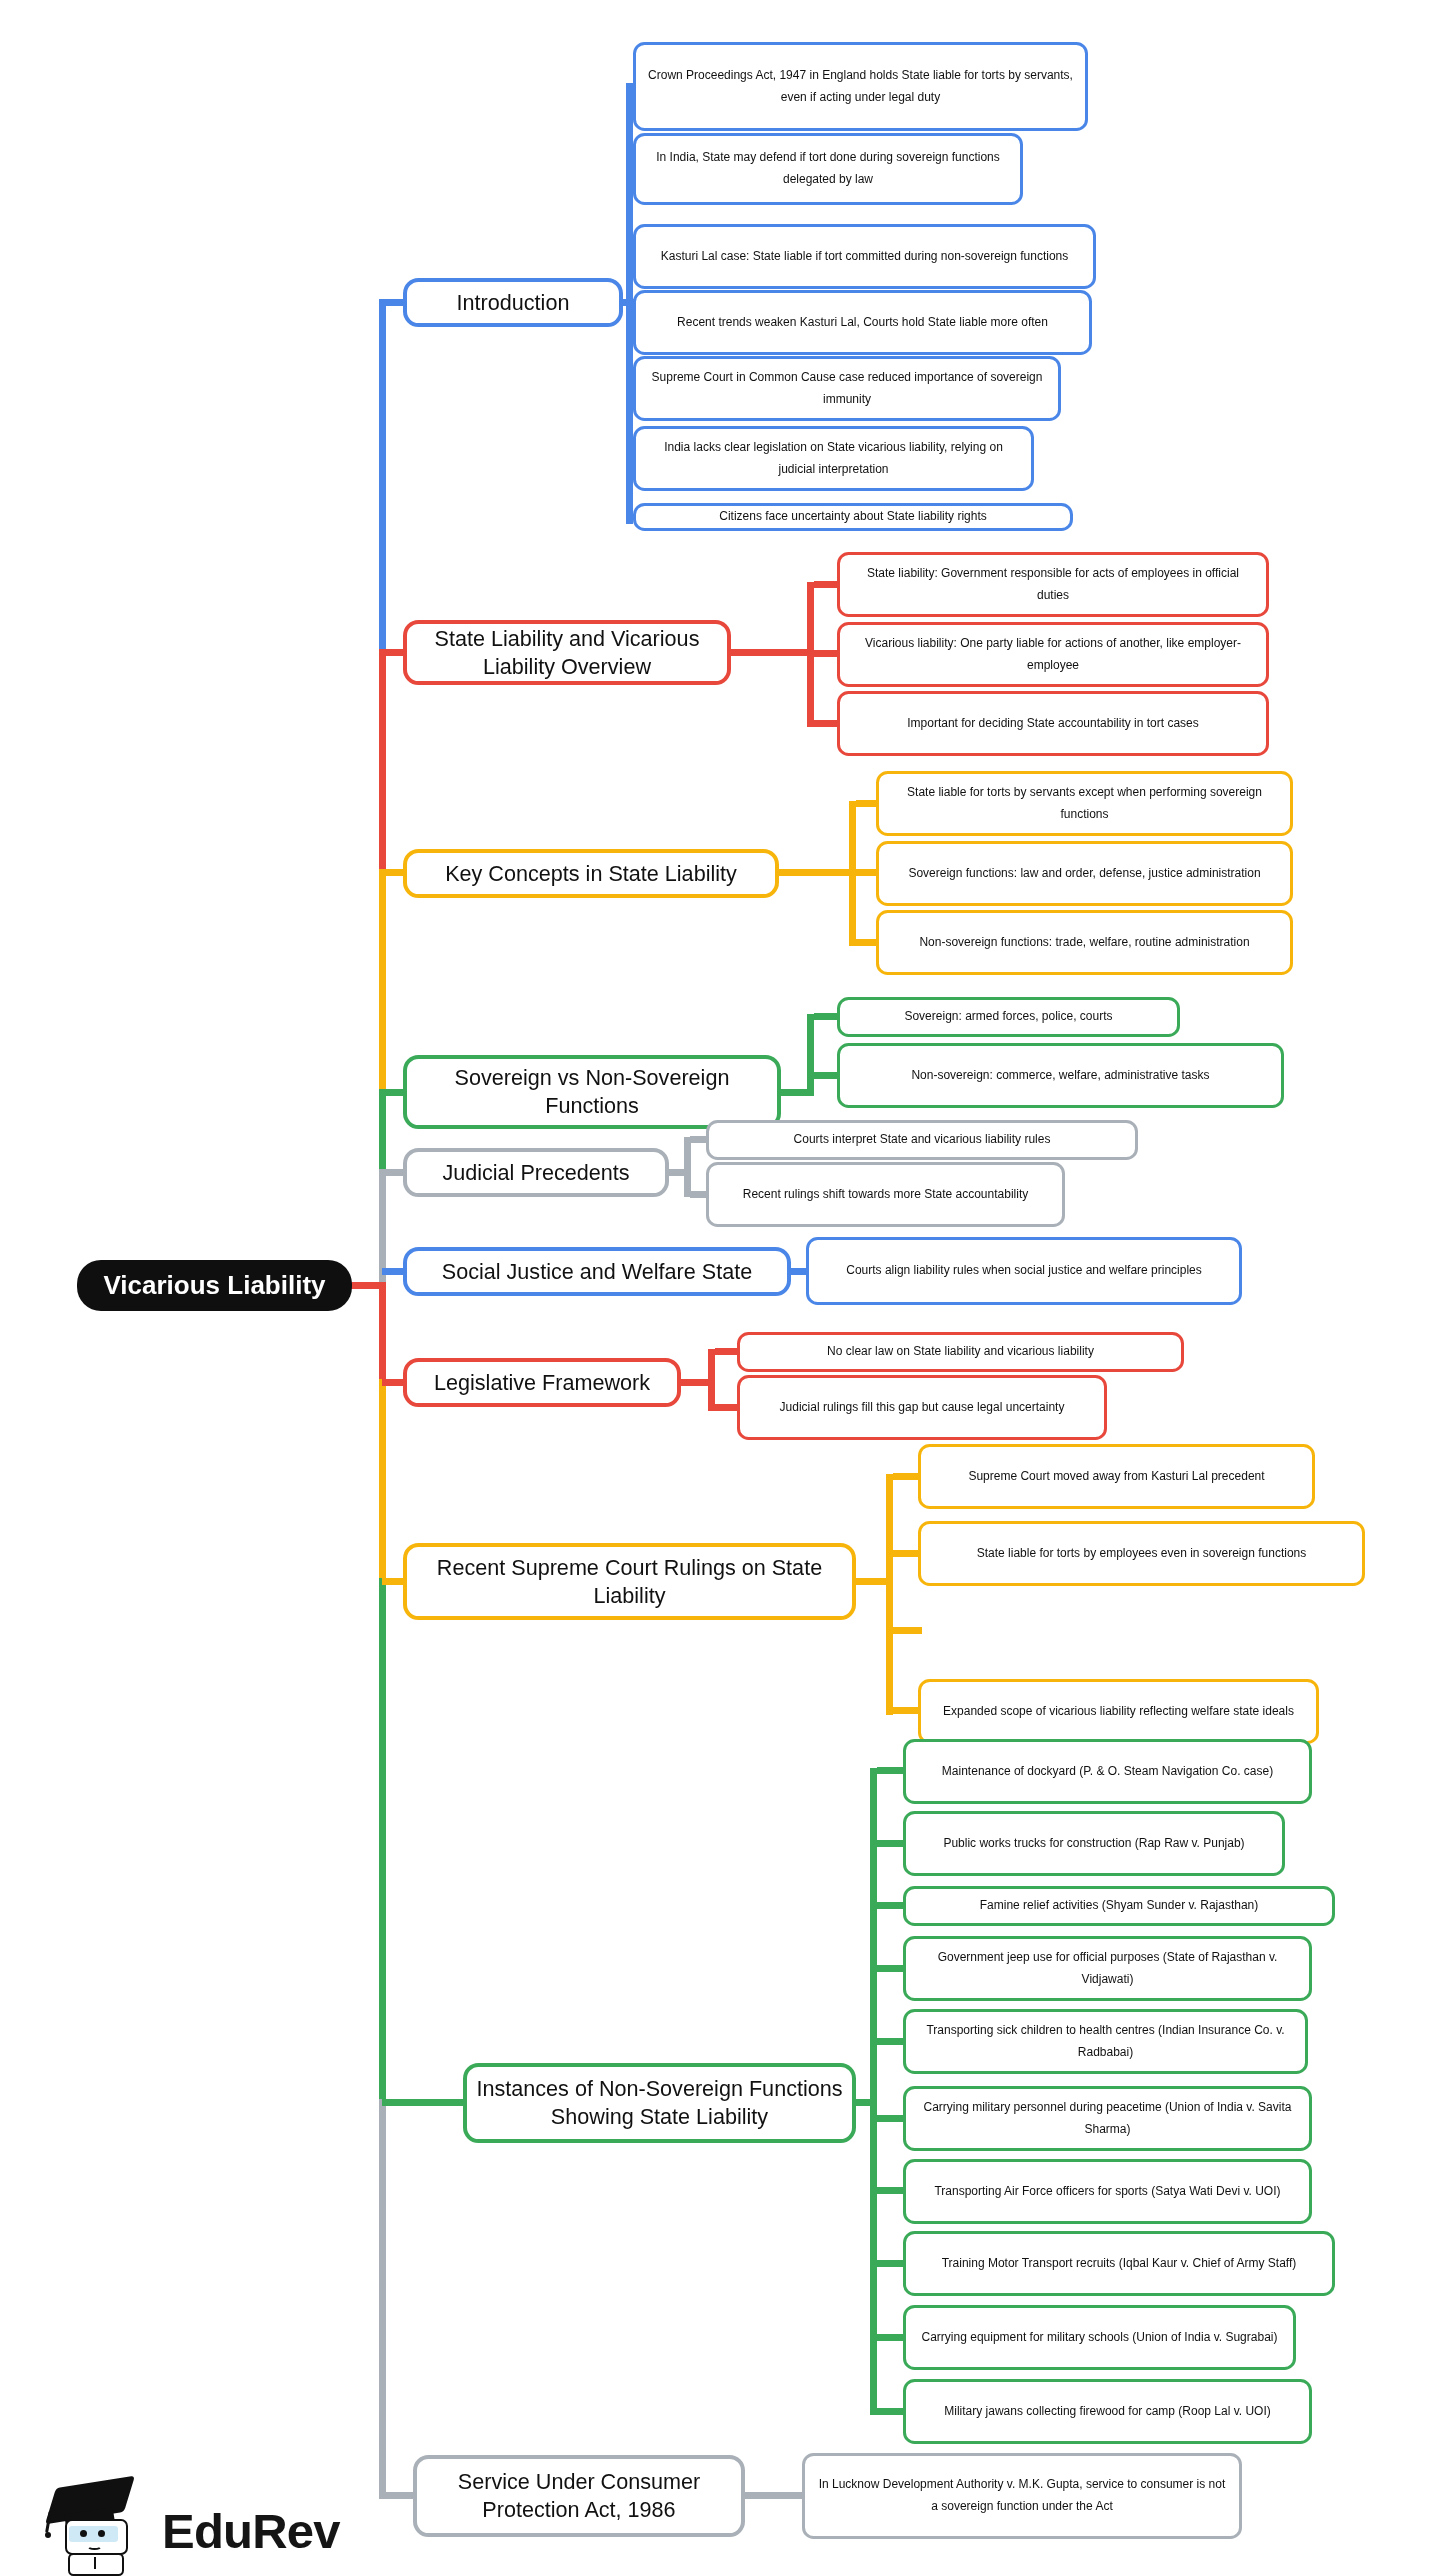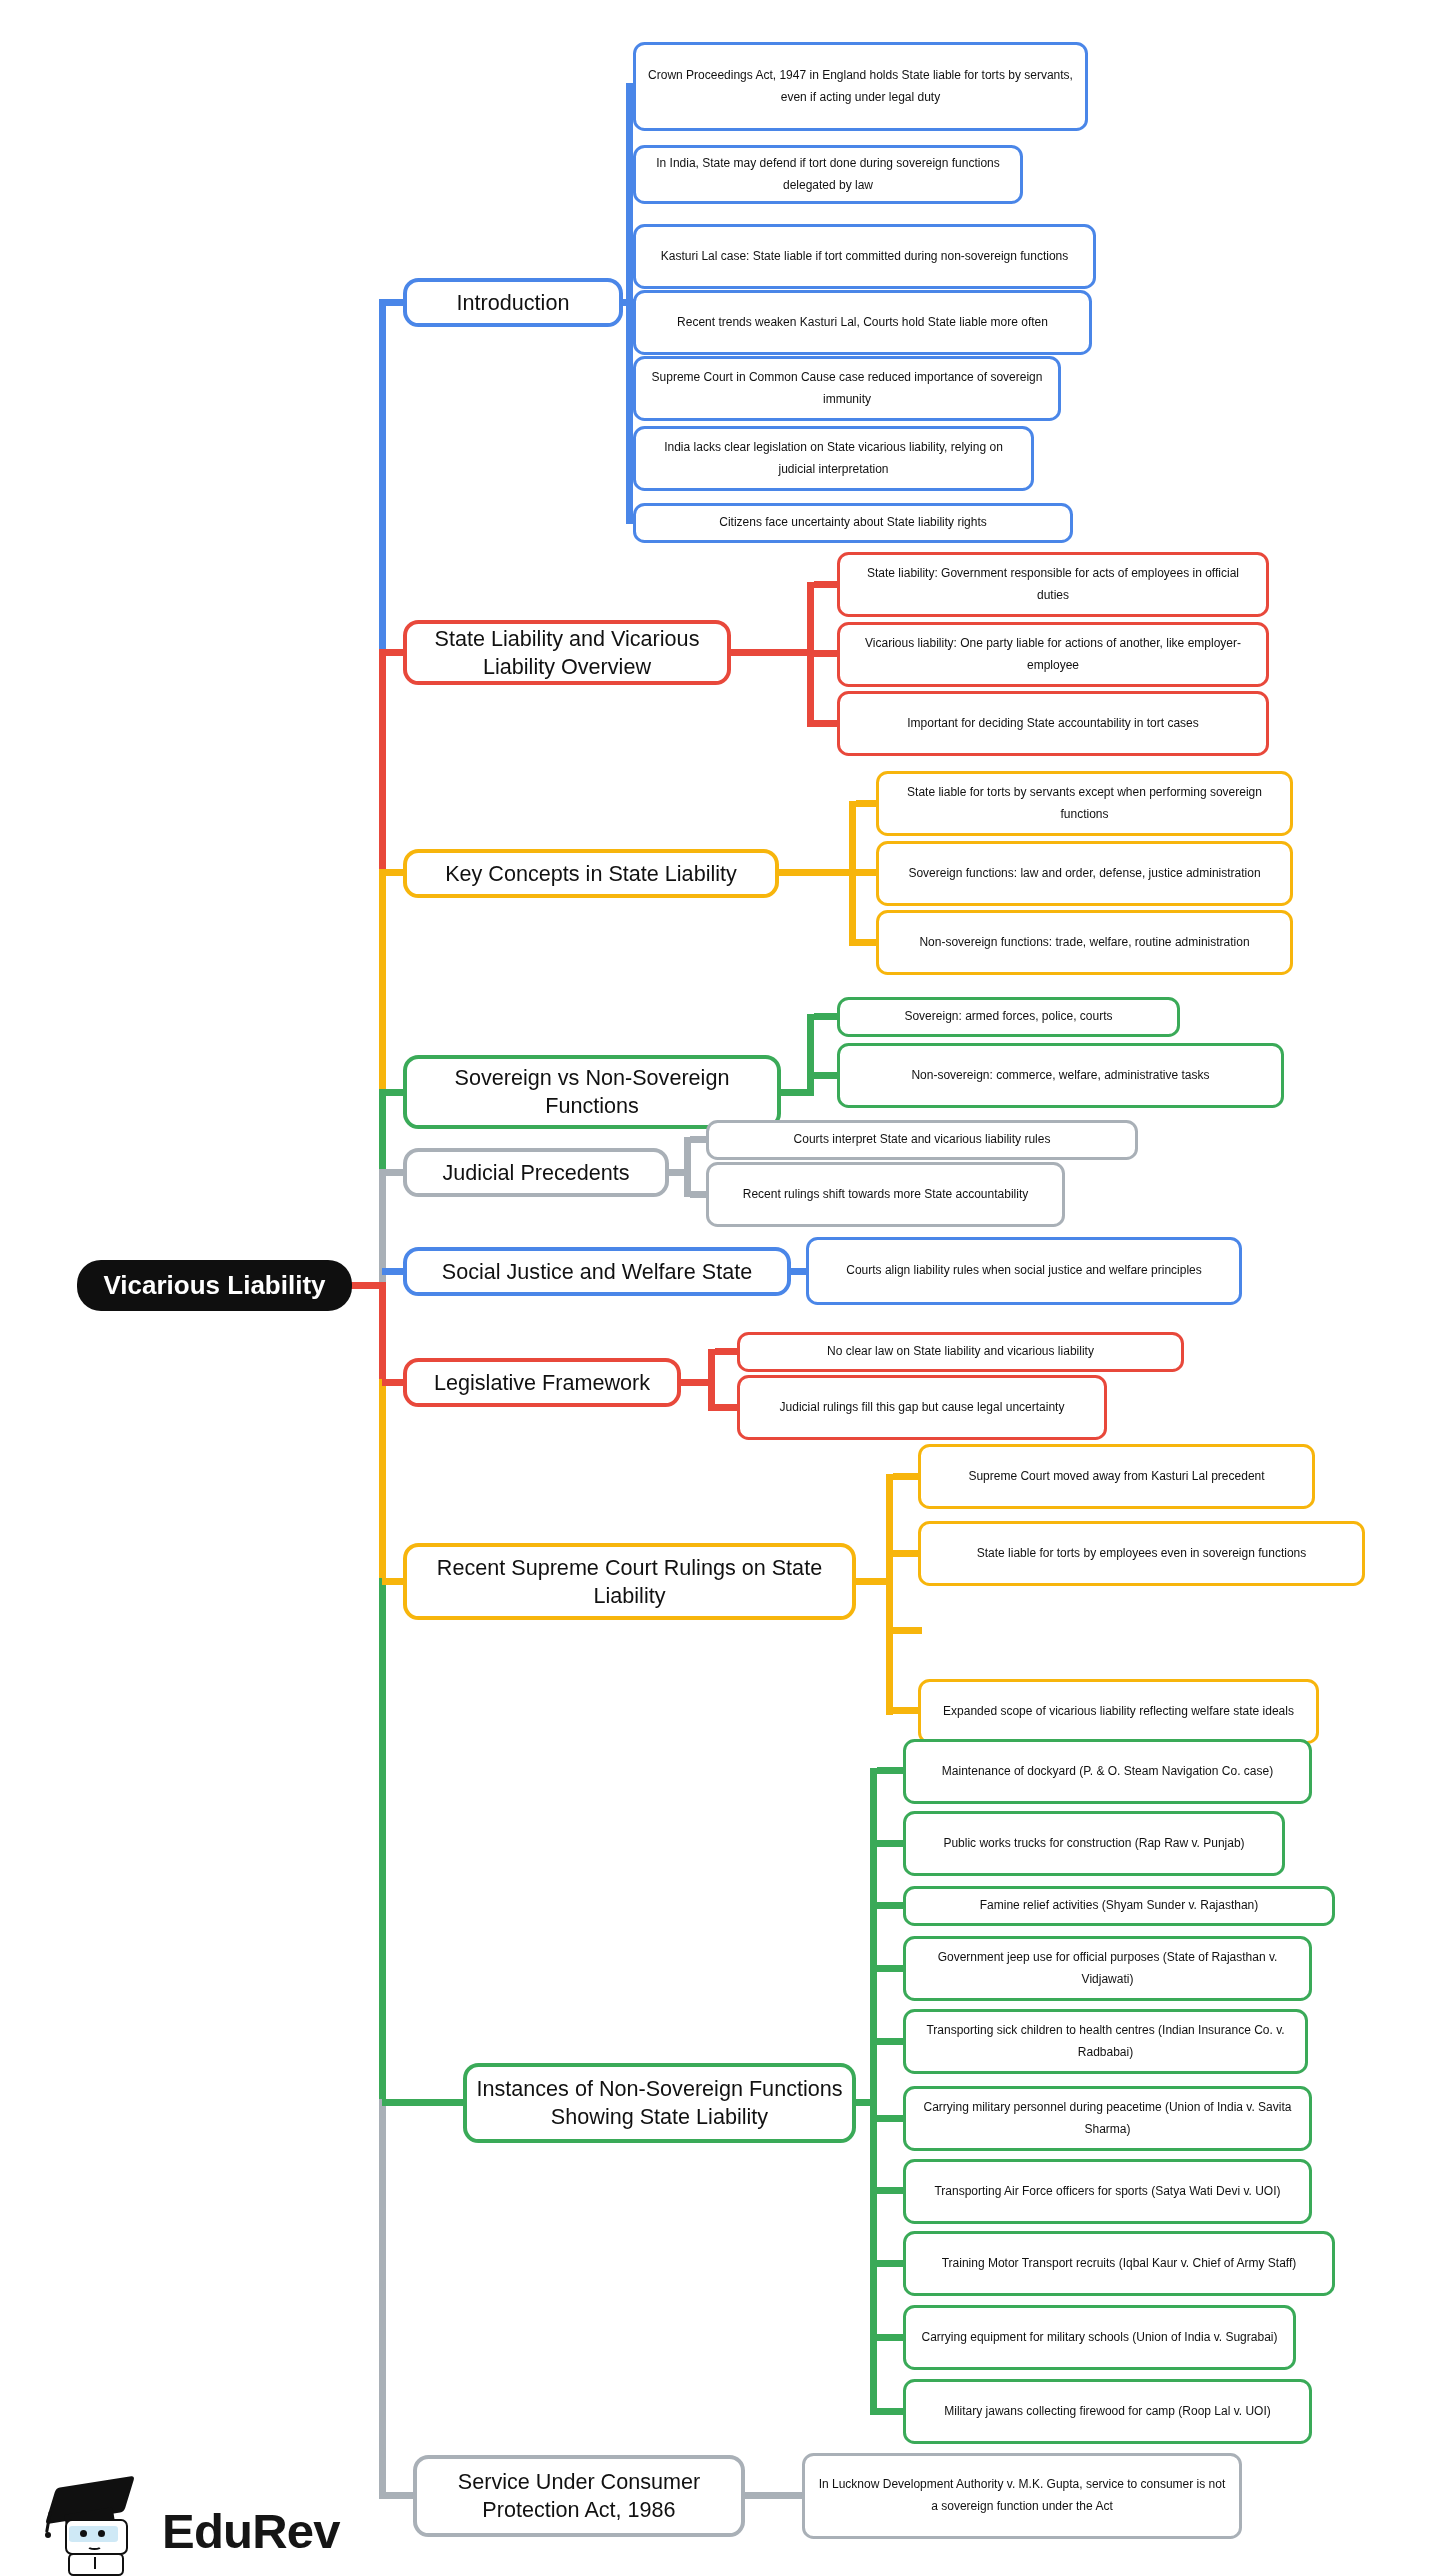--- a/index.html
+++ b/index.html
@@ -134,26 +134,26 @@
   <div class="node topic b-yellow" style="left:403px;top:849px;width:376px;height:49px">Key Concepts in State Liability</div>
   <div class="node topic b-green" style="left:403px;top:1055px;width:378px;height:74px">Sovereign vs Non-Sovereign Functions</div>
   <div class="node topic b-gray" style="left:403px;top:1148px;width:266px;height:49px">Judicial Precedents</div>
   <div class="node topic b-blue" style="left:403px;top:1247px;width:388px;height:49px">Social Justice and Welfare State</div>
   <div class="node topic b-red" style="left:403px;top:1358px;width:278px;height:49px">Legislative Framework</div>
   <div class="node topic b-yellow" style="left:403px;top:1543px;width:453px;height:77px">Recent Supreme Court Rulings on State Liability</div>
   <div class="node topic b-green" style="left:463px;top:2063px;width:393px;height:80px">Instances of Non-Sovereign Functions Showing State Liability</div>
   <div class="node topic b-gray" style="left:413px;top:2455px;width:332px;height:82px">Service Under Consumer Protection Act, 1986</div>
 
   <div class="node child b-blue" style="left:633px;top:42px;width:455px;height:89px">Crown Proceedings Act, 1947 in England holds State liable for torts by servants, even if acting under legal duty</div>
-  <div class="node child b-blue" style="left:633px;top:145px;width:390px;height:59px">In India, State may defend if tort done during sovereign functions delegated by law</div>
+  <div class="node child b-blue" style="left:633px;top:133px;width:390px;height:72px">In India, State may defend if tort done during sovereign functions delegated by law</div>
   <div class="node child b-blue" style="left:633px;top:224px;width:463px;height:65px">Kasturi Lal case: State liable if tort committed during non-sovereign functions</div>
   <div class="node child b-blue" style="left:633px;top:290px;width:459px;height:65px">Recent trends weaken Kasturi Lal, Courts hold State liable more often</div>
   <div class="node child b-blue" style="left:633px;top:356px;width:428px;height:65px">Supreme Court in Common Cause case reduced importance of sovereign immunity</div>
   <div class="node child b-blue" style="left:633px;top:426px;width:401px;height:65px">India lacks clear legislation on State vicarious liability, relying on judicial interpretation</div>
-  <div class="node child b-blue" style="left:633px;top:503px;width:440px;height:40px">Citizens face uncertainty about State liability rights</div>
+  <div class="node child b-blue" style="left:633px;top:503px;width:440px;height:28px">Citizens face uncertainty about State liability rights</div>
 
   <div class="node child b-red" style="left:837px;top:552px;width:432px;height:65px">State liability: Government responsible for acts of employees in official duties</div>
   <div class="node child b-red" style="left:837px;top:622px;width:432px;height:65px">Vicarious liability: One party liable for actions of another, like employer-employee</div>
   <div class="node child b-red" style="left:837px;top:691px;width:432px;height:65px">Important for deciding State accountability in tort cases</div>
 
   <div class="node child b-yellow" style="left:876px;top:771px;width:417px;height:65px">State liable for torts by servants except when performing sovereign functions</div>
   <div class="node child b-yellow" style="left:876px;top:841px;width:417px;height:65px">Sovereign functions: law and order, defense, justice administration</div>
   <div class="node child b-yellow" style="left:876px;top:910px;width:417px;height:65px">Non-sovereign functions: trade, welfare, routine administration</div>
 
   <div class="node child b-green" style="left:837px;top:997px;width:343px;height:40px">Sovereign: armed forces, police, courts</div>

